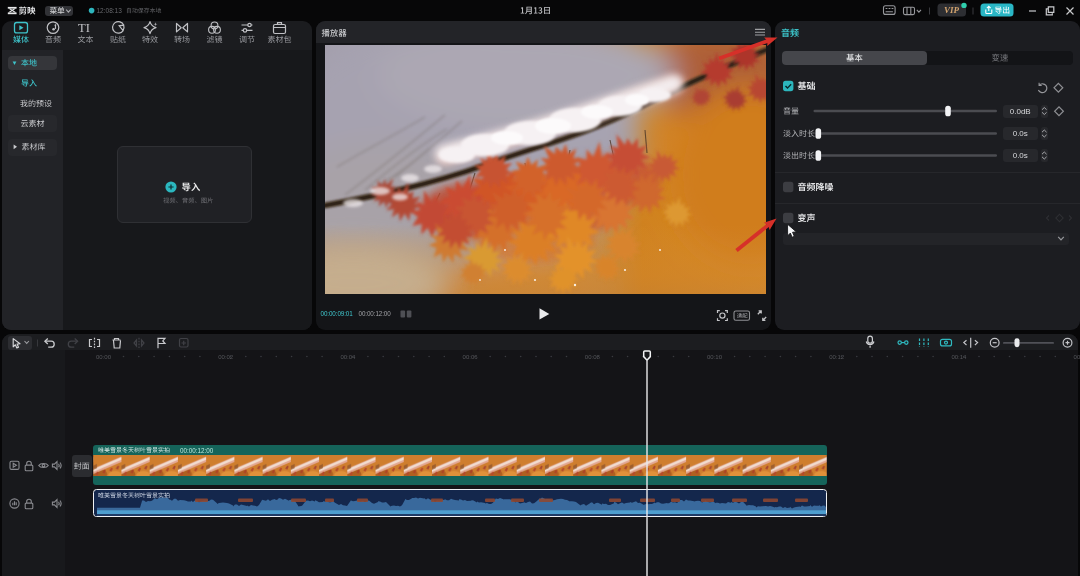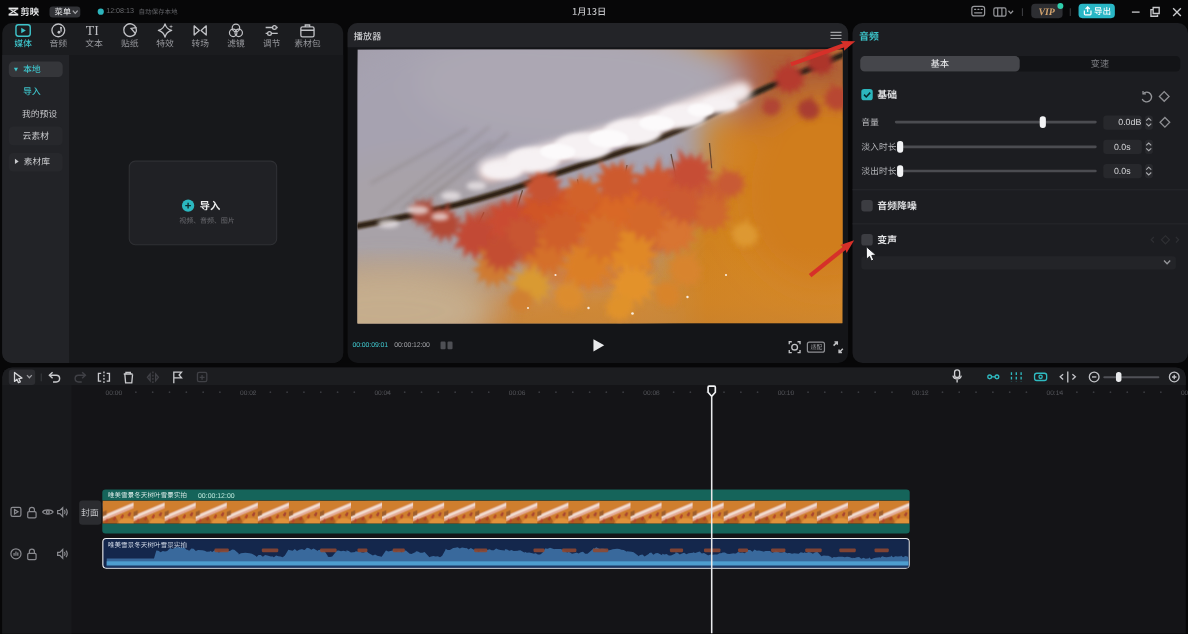--- a/index.html
+++ b/index.html
@@ -10,21 +10,21 @@
 <div class="abs" style="left:8px;top:55.5px;width:49px;height:14px;background:#35363a;border-radius:4px"></div>
 <div class="abs" style="left:8px;top:115px;width:49px;height:17px;background:#27282c;border-radius:4px"></div>
 <div class="abs" style="left:8px;top:138.5px;width:49px;height:17px;background:#27282c;border-radius:4px"></div>
 <div class="abs" style="left:45px;top:5.5px;width:28px;height:10.5px;background:#313236;border-radius:3px"></div>
 <div class="abs" style="left:117px;top:146px;width:135px;height:77px;background:#202125;border:1px solid #2f3034;border-radius:6px"></div>
 <div class="abs" style="left:316px;top:21px;width:455px;height:309px;background:#141518;border-radius:9px"></div>
 <div class="abs" style="left:316px;top:21px;width:455px;height:22px;background:#232428;border-radius:9px 9px 0 0"></div>
 <div class="abs" style="left:775px;top:21px;width:305px;height:309px;background:#1c1d21;border-radius:9px"></div>
 <div class="abs" style="left:782px;top:50.5px;width:291px;height:14.5px;background:#131417;border-radius:4px"></div>
 <div class="abs" style="left:782px;top:50.5px;width:145px;height:14.5px;background:#45464b;border-radius:4px"></div>
-<div class="abs" style="left:1003px;top:104.5px;width:34.5px;height:13px;background:#27282c;border-radius:3px;color:#d8d9dc;font-size:8px;line-height:13px;text-align:right">0.0dB</div>
+<div class="abs" style="left:1003px;top:104.5px;width:34.5px;height:13px;background:#27282c;border-radius:3px;color:#d8d9dc;font-size:8px;line-height:13px;text-align:center">0.0dB</div>
 <div class="abs" style="left:1040.5px;top:104.5px;width:7.5px;height:13px;background:#27282c;border-radius:2.5px"></div>
 <div class="abs" style="left:1003px;top:127.0px;width:34.5px;height:13px;background:#27282c;border-radius:3px;color:#d8d9dc;font-size:8px;line-height:13px;text-align:center">0.0s</div>
 <div class="abs" style="left:1040.5px;top:127.0px;width:7.5px;height:13px;background:#27282c;border-radius:2.5px"></div>
 <div class="abs" style="left:1003px;top:149.0px;width:34.5px;height:13px;background:#27282c;border-radius:3px;color:#d8d9dc;font-size:8px;line-height:13px;text-align:center">0.0s</div>
 <div class="abs" style="left:1040.5px;top:149.0px;width:7.5px;height:13px;background:#27282c;border-radius:2.5px"></div>
 <div class="abs" style="left:775px;top:171.5px;width:305px;height:1px;background:#26272b"></div>
 <div class="abs" style="left:775px;top:203px;width:305px;height:1px;background:#26272b"></div>
 <div class="abs" style="left:783px;top:232.5px;width:286px;height:12.5px;background:#232428;border-radius:3px"></div>
 <div class="abs" style="left:2px;top:334px;width:1076px;height:242px;background:#141417;border-radius:9px 9px 0 0"></div>
 <div class="abs" style="left:2px;top:334px;width:1076px;height:16px;background:#1c1d20;border-radius:9px 9px 0 0"></div>

